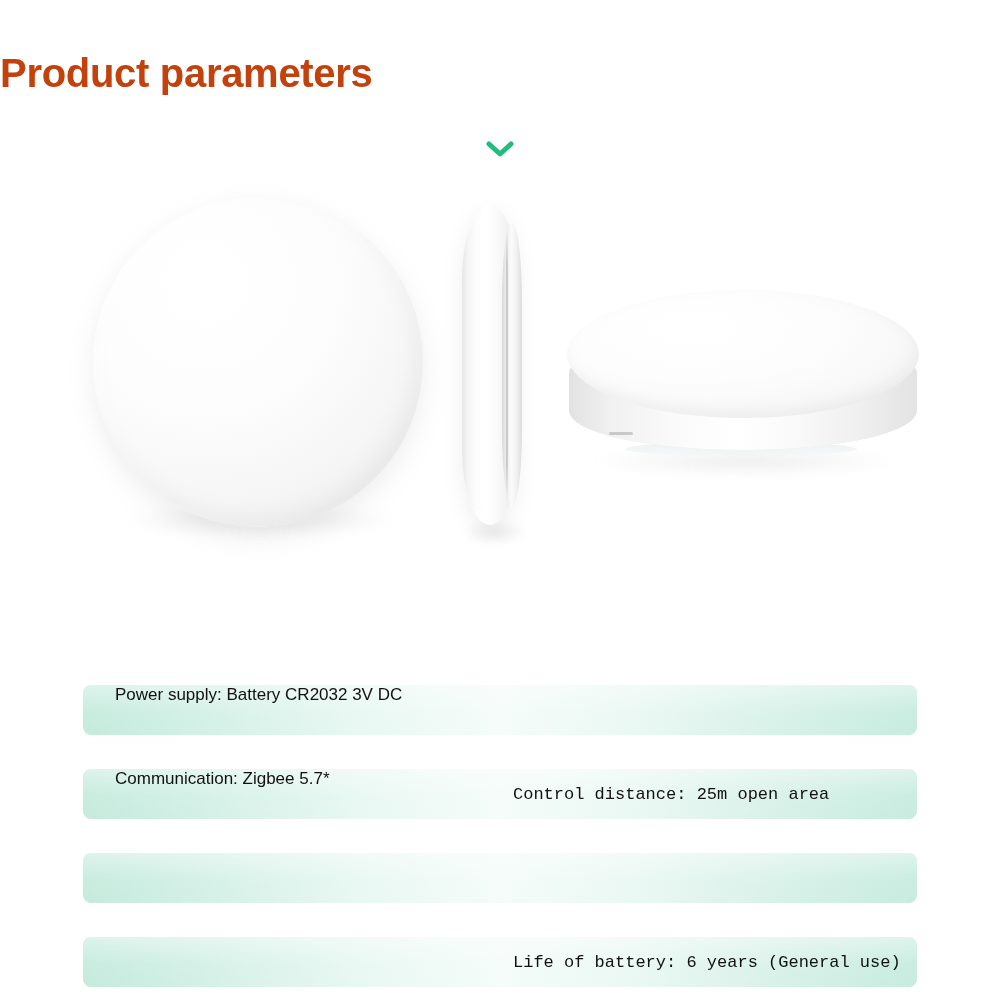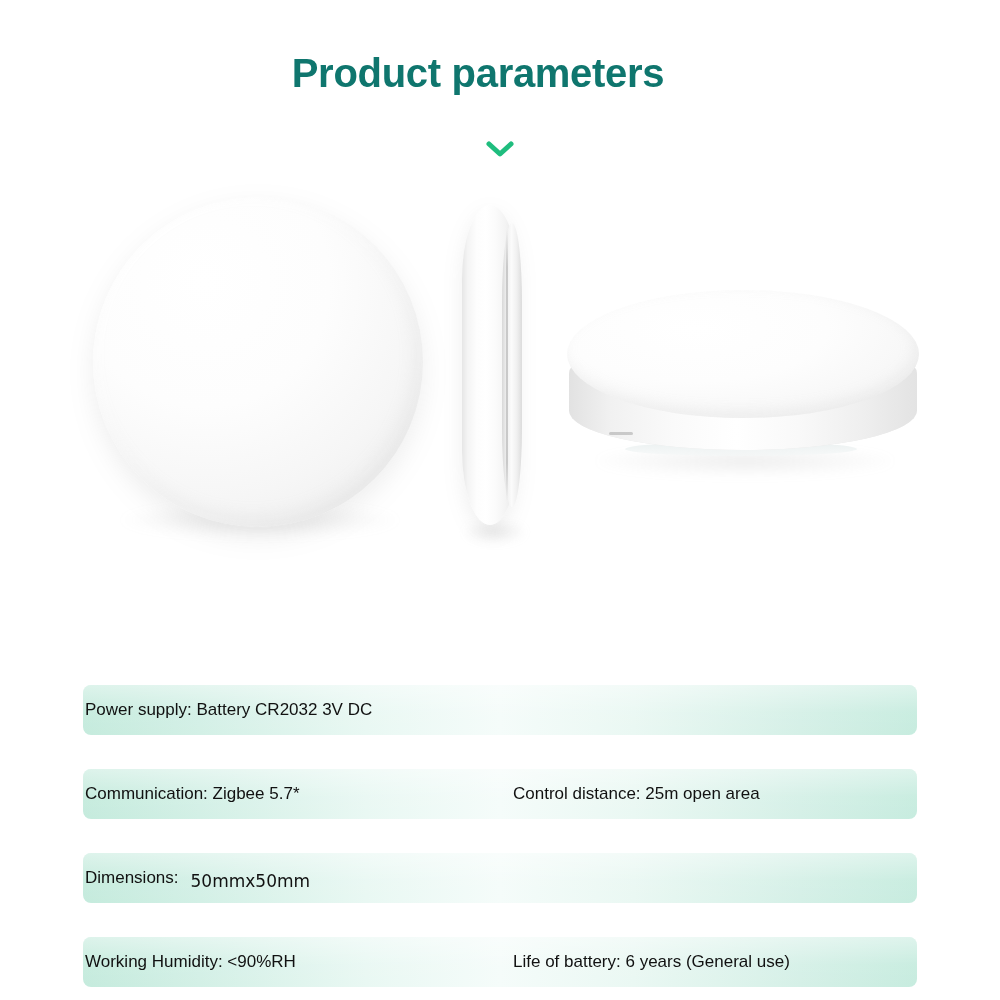--- a/index.html
+++ b/index.html
@@ -15,25 +15,24 @@
     font-family: "Liberation Sans", sans-serif;
     color: #111111;
   }
 
   
   .page-title {
     position: absolute;
     top: 50px;
     left: 0;
     width: 956px;
-    text-align: center;
     font-size: 40px;
     font-weight: 700;
     letter-spacing: -0.3px;
-    color: #0f766e;
+    color: #c2410c;
     line-height: 1.15;
   }
 
   .chevron-wrap {
     position: absolute;
     top: 134px;
     left: 0;
     width: 1000px;
     height: 30px;
     display: flex;
@@ -230,22 +229,22 @@
     position: absolute;
     top: 0;
     height: 50px;
     display: flex;
     align-items: center;
     font-size: 17px;
     color: #111111;
     white-space: nowrap;
     z-index: 2;
   }
-  .spec-cell.left  { left: 2px; }
-  .spec-cell.right { left: 430px; }
+  .spec-cell.left  { left: 32px; flex-direction: column; }
+  .spec-cell.right { left: 430px; font-family: Liberation Mono, monospace; }
 
   .spec-note { padding-left: 26px; }
 
   .dim-value {
     font-family: "DejaVu Sans", sans-serif;
     font-size: 17px;
     padding-left: 12px;
     position: relative;
     top: 3px;
   }
@@ -298,28 +297,21 @@
   <div class="spec-row">
     <div class="spec-cell left">
       <span>Communication: Zigbee 5.7*</span>
     </div>
     <div class="spec-cell right">
       <span>Control distance: 25m open area</span>
     </div>
   </div>
 
   <div class="spec-row">
-    <div class="spec-cell left">
-      <span>Dimensions:</span>
-      <span class="dim-value">50mmx50mm</span>
-    </div>
   </div>
 
   <div class="spec-row">
-    <div class="spec-cell left">
-      <span>Working Humidity: &lt;90%RH</span>
-    </div>
     <div class="spec-cell right">
       <span>Life of battery: 6 years (General use)</span>
     </div>
   </div>
 
 </div>
 
 </body></html>

